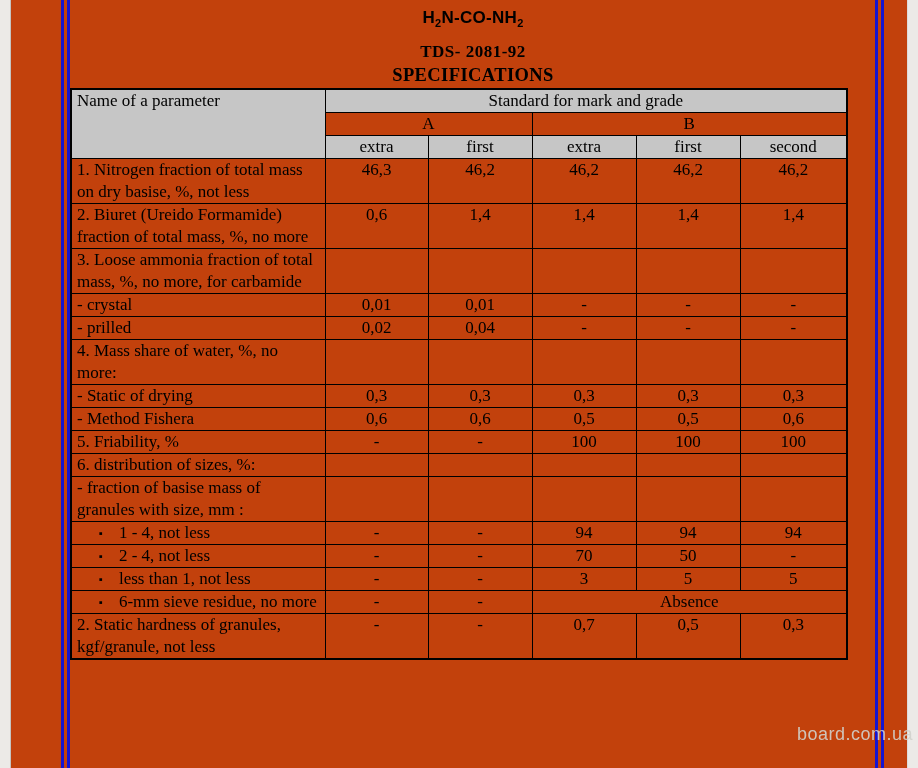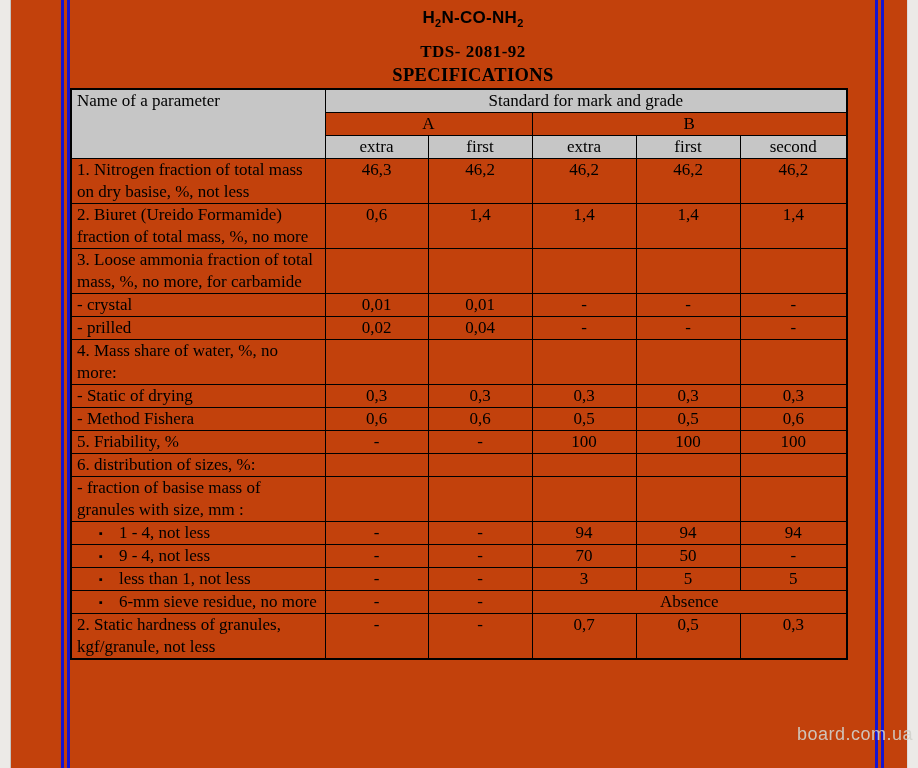--- a/index.html
+++ b/index.html
@@ -237,21 +237,21 @@
           <td class="val">-</td>
           <td class="val">-</td>
           <td class="val">94</td>
           <td class="val">94</td>
           <td class="val">94</td>
         </tr>
         <tr>
           <td class="param">
             <div class="bullet-wrap">
                 <span class="bullet">▪</span>
-                <span>9 - 4, not less</span>
+                <span>2 - 4, not less</span>
               </div>
           </td>
           <td class="val">-</td>
           <td class="val">-</td>
           <td class="val">70</td>
           <td class="val">50</td>
           <td class="val">-</td>
         </tr>
         <tr>
           <td class="param">

